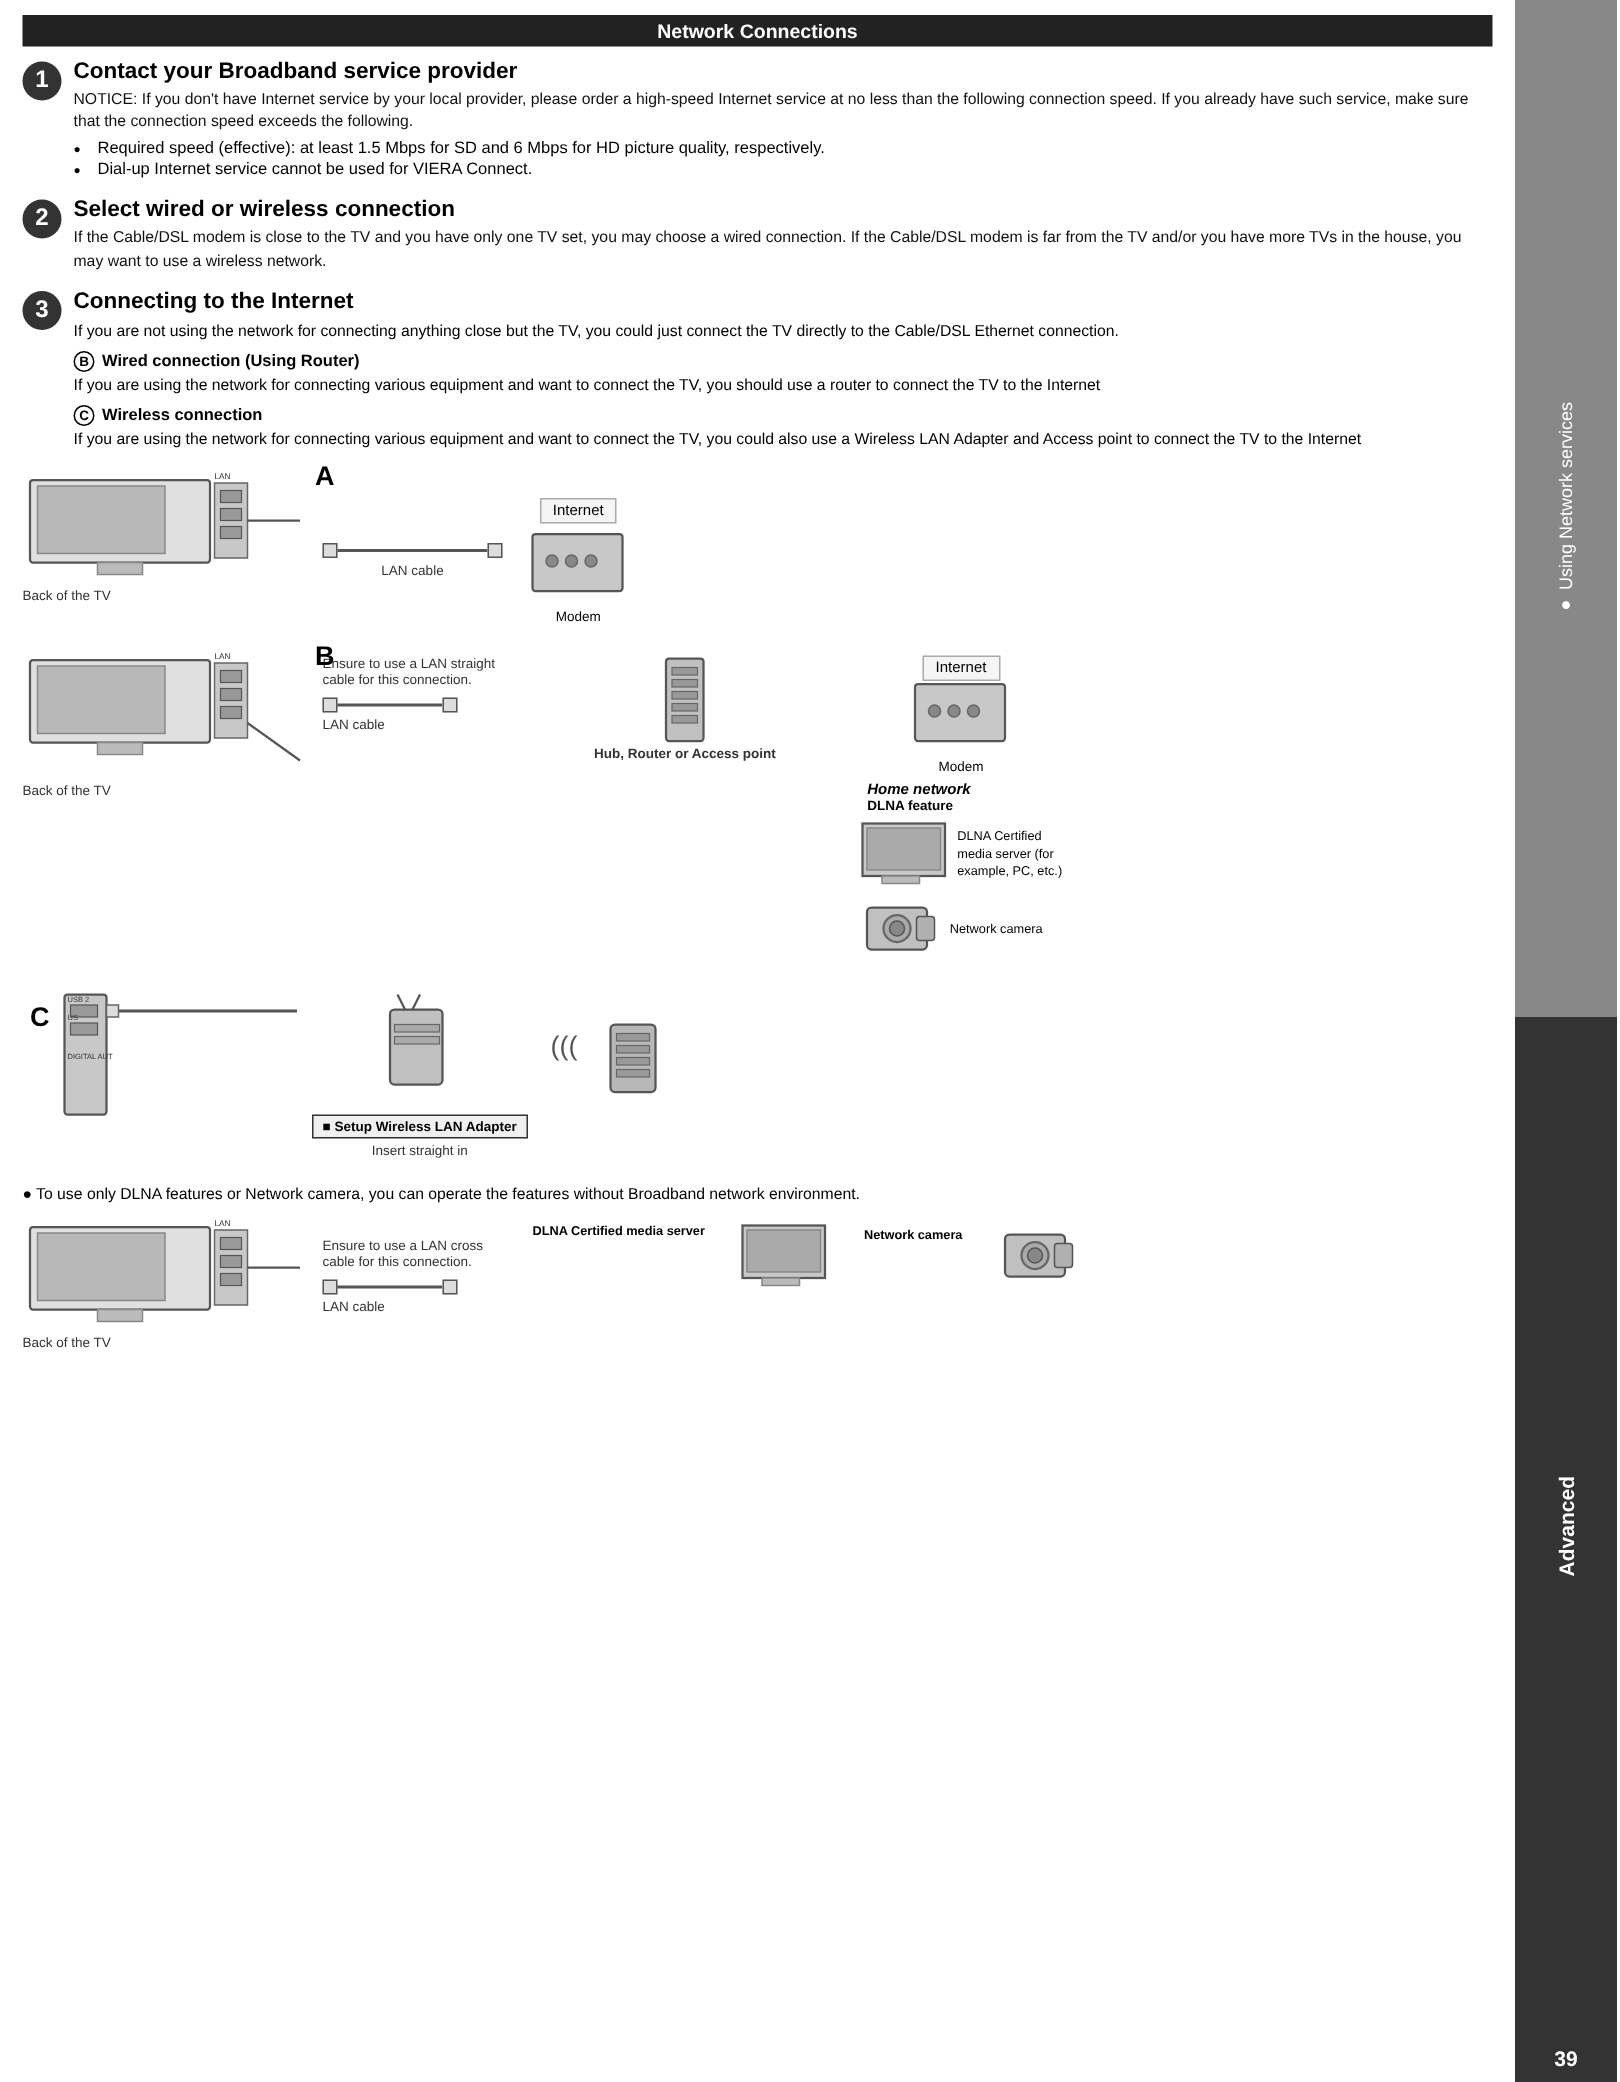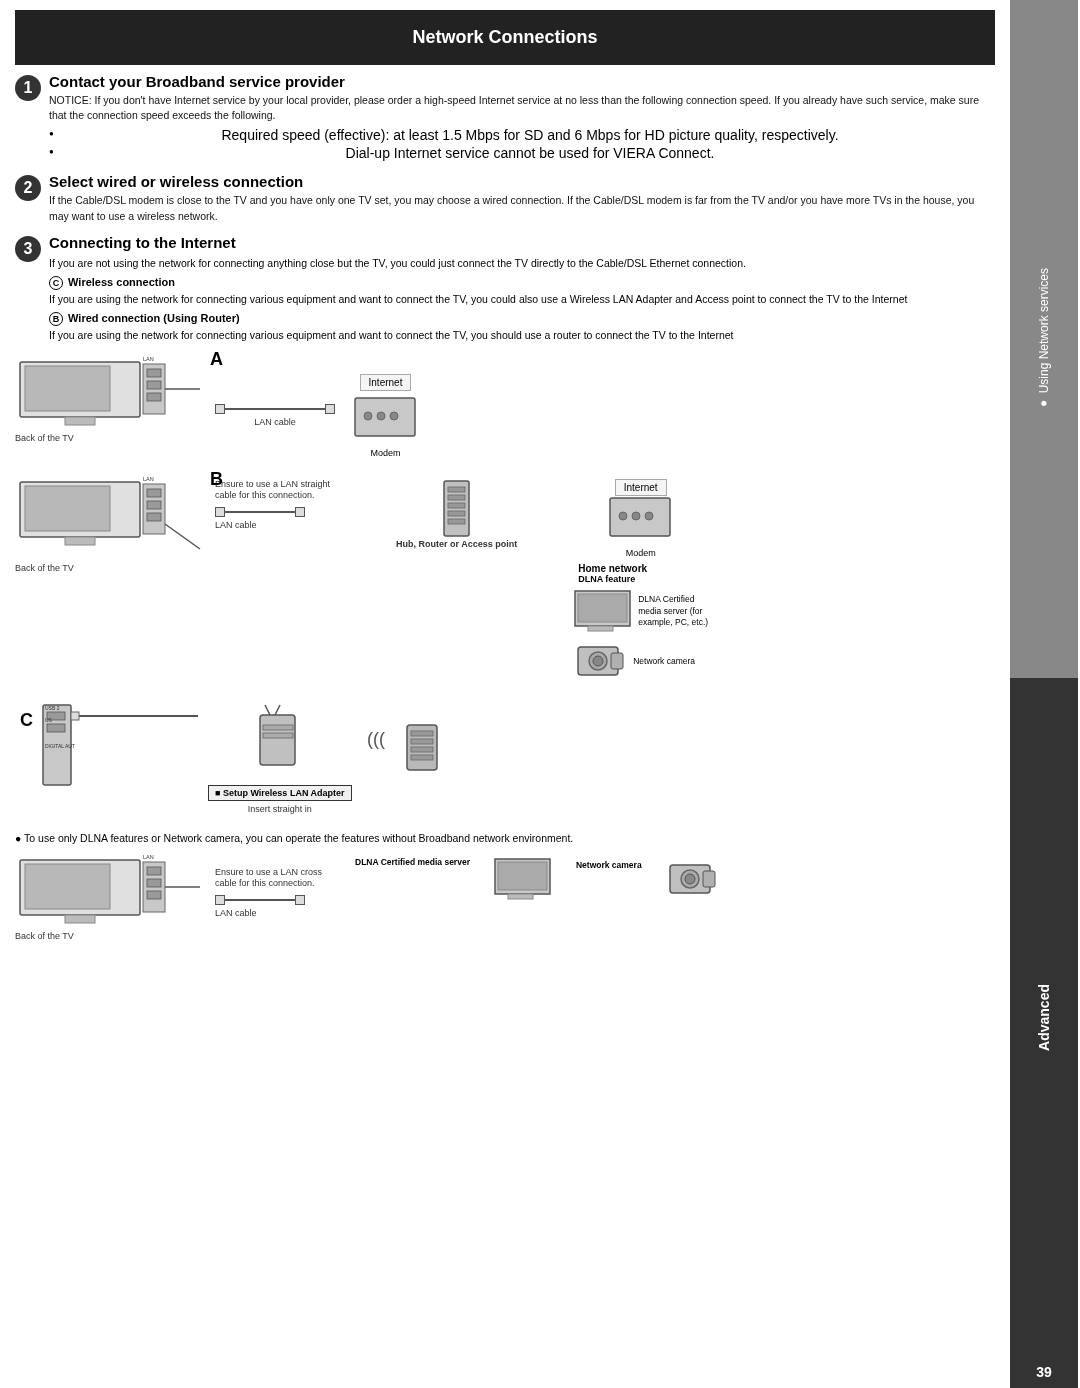--- a/index.html
+++ b/index.html
@@ -78,23 +78,23 @@
       font-weight: bold;
       padding: 8px 0;
       width: 68px;
     }
 
     
     .section-header {
       background: #222;
       color: #fff;
       text-align: center;
-      font-size: 18px;
-      font-weight: bold;
-      padding: 17px 0;
+      font-size: 13px;
+      font-weight: bold;
+      padding: 3px 0;
       margin-bottom: 8px;
     }
 
     
     .step-block {
       display: flex;
       align-items: flex-start;
       margin-bottom: 10px;
     }
 
@@ -133,22 +133,21 @@
     .bullet-list {
       margin-top: 4px;
       padding-left: 0;
       list-style: none;
     }
 
     .bullet-list li {
       padding-left: 16px;
       position: relative;
       margin-bottom: 2px;
-      font-size: 14px;
-      text-align: center;
+      font-size: 11px;
     }
 
     .bullet-list li::before {
       content: "●";
       font-size: 8px;
       position: absolute;
       left: 0;
       top: 2px;
     }
 
@@ -299,32 +298,32 @@
       </div>
       <div class="step-content">
         <div class="step-title">Connecting to the Internet</div>
 
         <div class="sub-section">
           <div class="sub-body">If you are not using the network for connecting anything close but the TV, you could just connect the TV directly to the Cable/DSL Ethernet connection.</div>
         </div>
 
         <div class="sub-section">
           <div class="sub-title">
+            <span class="circled-letter">B</span>
+            <span>Wired connection (Using Router)</span>
+          </div>
+          <div class="sub-body">If you are using the network for connecting various equipment and want to connect the TV, you should use a router to connect the TV to the Internet</div>
+        </div>
+
+        <div class="sub-section">
+          <div class="sub-title">
             <span class="circled-letter">C</span>
             <span>Wireless connection</span>
           </div>
           <div class="sub-body">If you are using the network for connecting various equipment and want to connect the TV, you could also use a Wireless LAN Adapter and Access point to connect the TV to the Internet</div>
-        </div>
-
-        <div class="sub-section">
-          <div class="sub-title">
-            <span class="circled-letter">B</span>
-            <span>Wired connection (Using Router)</span>
-          </div>
-          <div class="sub-body">If you are using the network for connecting various equipment and want to connect the TV, you should use a router to connect the TV to the Internet</div>
         </div>
       </div>
     </div>
 
     <div class="diagrams-area">
 
       <div style="display:flex; align-items:flex-start; margin-bottom:16px; position:relative;">
         <div style="font-size:18px;font-weight:bold;position:absolute;left:195px;top:-5px;">
           <span>A</span>
         </div>
@@ -432,21 +431,21 @@
               <svg width="65" height="50">
                 <rect x="2" y="2" width="60" height="38" rx="2" fill="#c8c8c8" stroke="#555" stroke-width="1.5"></rect>
                 <circle cx="15" cy="20" r="4" fill="#888" stroke="#666" stroke-width="1"></circle>
                 <circle cx="28" cy="20" r="4" fill="#888" stroke="#666" stroke-width="1"></circle>
                 <circle cx="41" cy="20" r="4" fill="#888" stroke="#666" stroke-width="1"></circle>
               </svg>
               <div class="modem-label">Modem</div>
             </div>
 
             <div style="margin-left:5px;">
-              <div style="font-size:10px;font-weight:bold;">Home network</div>
+              <div style="font-size:10px;font-weight:bold;font-style:italic;">Home network</div>
               <div style="font-size:9px;font-weight:bold;">DLNA feature</div>
             </div>
 
             <div style="display:flex; align-items:center; gap:5px;">
               <svg width="60" height="45">
                 <rect x="2" y="2" width="55" height="35" fill="#c8c8c8" stroke="#555" stroke-width="1.5"></rect>
                 <rect x="5" y="5" width="49" height="28" fill="#aaa" stroke="#888" stroke-width="1"></rect>
                 <rect x="15" y="37" width="25" height="5" fill="#bbb" stroke="#888" stroke-width="1"></rect>
               </svg>
               <div style="font-size:8.5px; max-width:70px; line-height:1.3;">DLNA Certified media server (for example, PC, etc.)</div>

